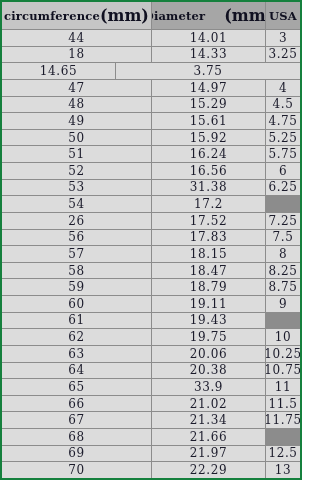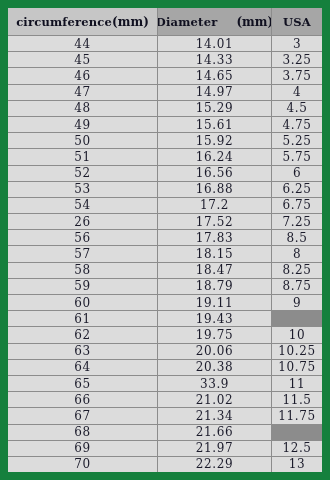--- a/index.html
+++ b/index.html
@@ -8,24 +8,24 @@
     background: #ffffff;
   }
   body {
     width: 330px;
     height: 480px;
     overflow: hidden;
     font-family: "DejaVu Serif", serif;
   }
 
   #ring-size-table {
-    width: 330px;
+    width: 302px;
     height: 480px;
     box-sizing: border-box;
-    border: 8px solid #15803d;
+    border: 2px solid #15803d;
     background: #dcdcdc;
     display: flex;
     flex-direction: column;
   }
 
   .table-grid {
     flex: 1 1 auto;
     display: flex;
     flex-direction: column;
     background: #8c8c8c;
@@ -65,21 +65,21 @@
     font-weight: bold;
     font-size: 11.5px;
     letter-spacing: 0.2px;
     color: #101020;
   }
   .header-row .c-circ { background: #c6c6c6; }
   .header-row .c-diam { background: #a6a6a6; gap: 19px; }
   .header-row .c-usa  { background: #a6a6a6; }
 
   .hdr-unit {
-    font-size: 12px;
+    font-size: 16px;
     letter-spacing: 0;
   }
 </style>
 </head>
 <body>
 
 <div id="ring-size-table">
   <div class="table-grid">
 
     <div class="trow header-row">
@@ -94,25 +94,24 @@
       <div class="cell c-usa">
         <span>USA</span>
       </div>
     </div>
 
     <div id="body-rows" style="display:contents"><div class="trow">
           <div class="cell c-circ">44</div>
           <div class="cell c-diam">14.01</div>
           <div class="cell c-usa">3</div>
         </div><div class="trow">
-          <div class="cell c-circ">45</div>
+          <div class="cell c-circ">18</div>
           <div class="cell c-diam">14.33</div>
           <div class="cell c-usa">3.25</div>
         </div><div class="trow">
-          <div class="cell c-circ">46</div>
           <div class="cell c-diam">14.65</div>
           <div class="cell c-usa">3.75</div>
         </div><div class="trow">
           <div class="cell c-circ">47</div>
           <div class="cell c-diam">14.97</div>
           <div class="cell c-usa">4</div>
         </div><div class="trow">
           <div class="cell c-circ">48</div>
           <div class="cell c-diam">15.29</div>
           <div class="cell c-usa">4.5</div>
@@ -127,34 +126,33 @@
         </div><div class="trow">
           <div class="cell c-circ">51</div>
           <div class="cell c-diam">16.24</div>
           <div class="cell c-usa">5.75</div>
         </div><div class="trow">
           <div class="cell c-circ">52</div>
           <div class="cell c-diam">16.56</div>
           <div class="cell c-usa">6</div>
         </div><div class="trow">
           <div class="cell c-circ">53</div>
-          <div class="cell c-diam">16.88</div>
+          <div class="cell c-diam">31.38</div>
           <div class="cell c-usa">6.25</div>
         </div><div class="trow">
           <div class="cell c-circ">54</div>
           <div class="cell c-diam">17.2</div>
-          <div class="cell c-usa">6.75</div>
         </div><div class="trow">
           <div class="cell c-circ">26</div>
           <div class="cell c-diam">17.52</div>
           <div class="cell c-usa">7.25</div>
         </div><div class="trow">
           <div class="cell c-circ">56</div>
           <div class="cell c-diam">17.83</div>
-          <div class="cell c-usa">8.5</div>
+          <div class="cell c-usa">7.5</div>
         </div><div class="trow">
           <div class="cell c-circ">57</div>
           <div class="cell c-diam">18.15</div>
           <div class="cell c-usa">8</div>
         </div><div class="trow">
           <div class="cell c-circ">58</div>
           <div class="cell c-diam">18.47</div>
           <div class="cell c-usa">8.25</div>
         </div><div class="trow">
           <div class="cell c-circ">59</div>

